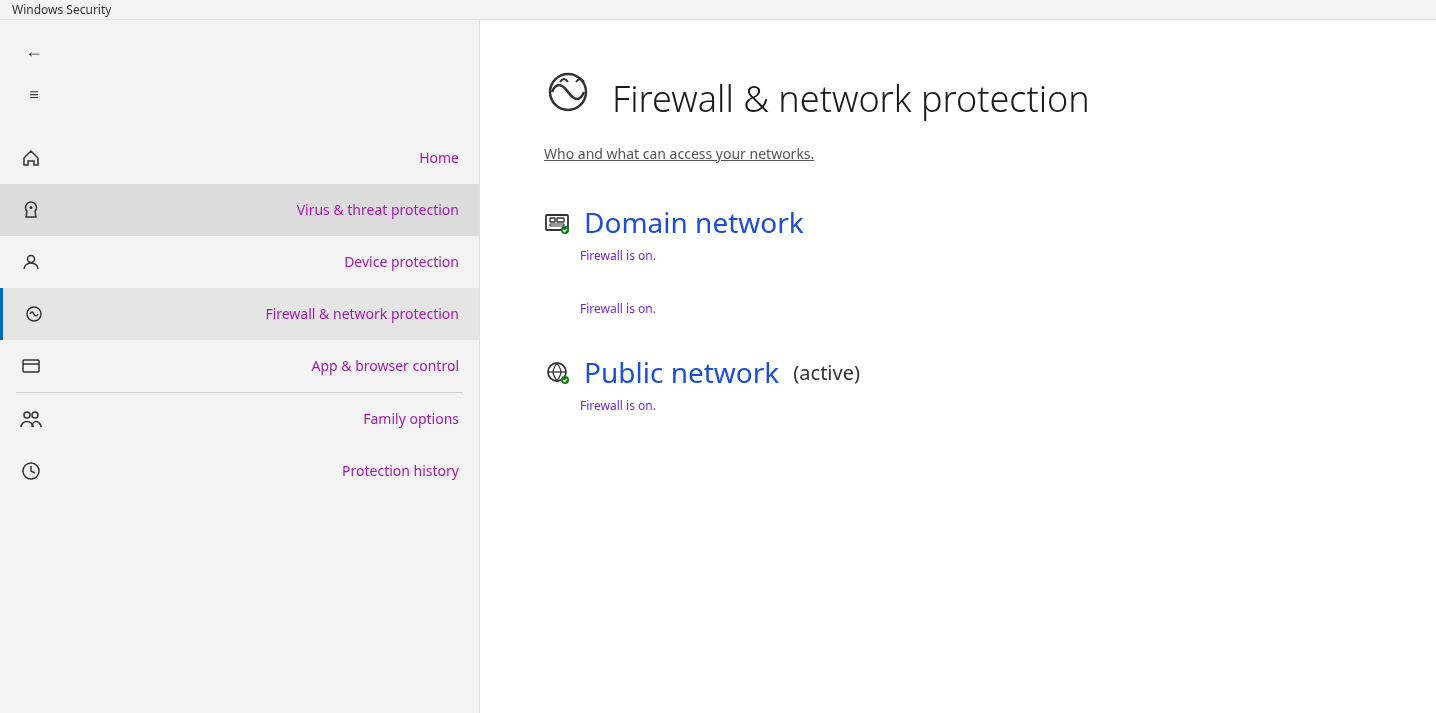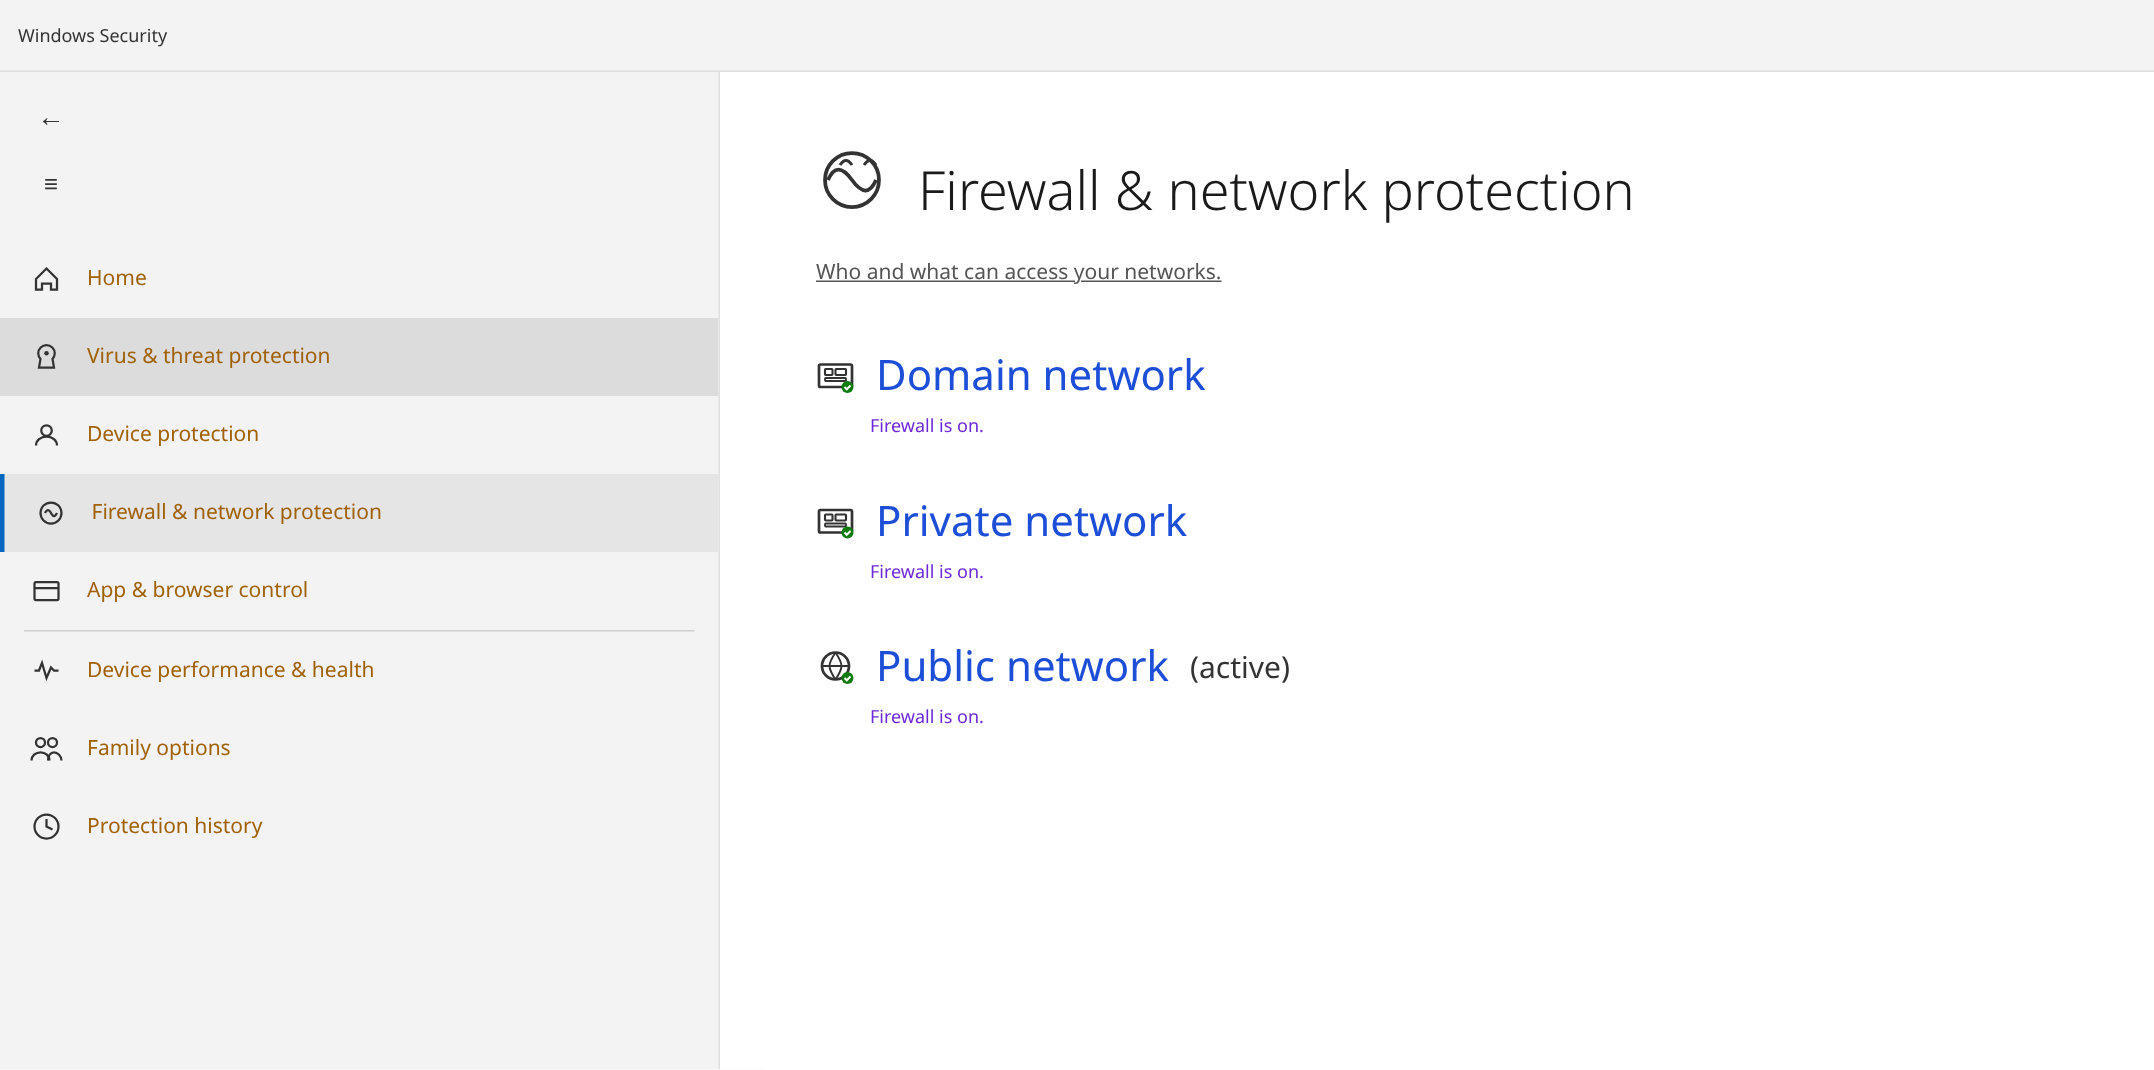--- a/index.html
+++ b/index.html
@@ -11,21 +11,21 @@
       overflow: hidden;
       display: flex;
       flex-direction: column;
     }
     .title-bar {
       background: #f3f3f3;
       padding: 6px 12px;
       font-size: 12px;
       color: #333;
       border-bottom: 1px solid #e0e0e0;
-      height: 48px;
+      height: 20px;
       display: flex;
       align-items: center;
     }
     .app-container {
       display: flex;
       flex: 1;
       overflow: hidden;
     }
     .sidebar {
       width: 480px;
@@ -66,23 +66,24 @@
     .nav-items {
       margin-top: 8px;
     }
     .nav-item {
       display: flex;
       align-items: center;
       padding: 14px 20px;
       cursor: pointer;
       gap: 16px;
       font-size: 14px;
-      color: #a16207;
+      color: #a21caf;
       position: relative;
       min-height: 52px;
+      justify-content: space-between;
     }
     .nav-item.active {
       background: #e5e5e5;
       border-left: 3px solid #0067c0;
     }
     .nav-item.highlighted {
       background: #dcdcdc;
     }
     .nav-icon {
       width: 22px;
@@ -227,28 +228,20 @@
             <rect x="2" y="4" width="16" height="12" rx="1" stroke="#333" stroke-width="1.5"></rect>
             <line x1="2" y1="8" x2="18" y2="8" stroke="#333" stroke-width="1.5"></line>
           </svg>
         </span>
         <span class="nav-label">App &amp; browser control</span>
       </div>
 
       <div class="divider"></div>
 
 
-      <div class="nav-item">
-        <span class="nav-icon">
-          <svg width="20" height="20" viewBox="0 0 20 20" fill="none">
-            <path d="M2 10 L5 10 L7 5 L10 15 L13 8 L15 10 L18 10" stroke="#333" stroke-width="1.5" fill="none"></path>
-          </svg>
-        </span>
-        <span class="nav-label">Device performance &amp; health</span>
-      </div>
 
       <div class="nav-item">
         <span class="nav-icon">
           <svg width="22" height="20" viewBox="0 0 22 20" fill="none">
             <circle cx="7" cy="6" r="3" stroke="#333" stroke-width="1.5"></circle>
             <circle cx="15" cy="6" r="3" stroke="#333" stroke-width="1.5"></circle>
             <path d="M1 18c0-3 2.7-5.5 6-5.5S13 15 13 18" stroke="#333" stroke-width="1.5" fill="none"></path>
             <path d="M12 18c0-3 1.7-5.5 4-5.5S21 15 21 18" stroke="#333" stroke-width="1.5" fill="none"></path>
           </svg>
         </span>
@@ -293,33 +286,20 @@
             <circle cx="21" cy="21" r="4" fill="#107c10"></circle>
             <path d="M19 21 L20.5 22.5 L23 20" stroke="white" stroke-width="1.3" fill="none"></path>
           </svg>
         </span>
         <a class="network-name">Domain network</a>
       </div>
       <p class="network-status">Firewall is on.</p>
     </div>
 
     <div class="network-section">
-      <div class="network-link">
-        <span class="network-icon" style="position:relative;display:inline-flex;align-items:center;">
-          <svg width="26" height="26" viewBox="0 0 26 26" fill="none">
-            <rect x="2" y="6" width="22" height="15" rx="1" stroke="#333" stroke-width="1.8"></rect>
-            <rect x="6" y="9" width="5" height="4" rx="0.5" stroke="#333" stroke-width="1.4"></rect>
-            <rect x="13" y="9" width="7" height="4" rx="0.5" stroke="#333" stroke-width="1.4"></rect>
-            <rect x="6" y="15" width="14" height="2" rx="0.5" stroke="#333" stroke-width="1.2"></rect>
-            <circle cx="21" cy="21" r="4" fill="#107c10"></circle>
-            <path d="M19 21 L20.5 22.5 L23 20" stroke="white" stroke-width="1.3" fill="none"></path>
-          </svg>
-        </span>
-        <a class="network-name">Private network</a>
-      </div>
       <p class="network-status">Firewall is on.</p>
     </div>
 
     <div class="network-section">
       <div class="network-link">
         <span class="network-icon" style="position:relative;display:inline-flex;align-items:center;">
           <svg width="26" height="26" viewBox="0 0 26 26" fill="none">
             <path d="M13 4 A9 9 0 0 1 22 13 A9 9 0 0 1 13 22 A9 9 0 0 1 4 13 A9 9 0 0 1 13 4 Z" stroke="#333" stroke-width="1.8" fill="none"></path>
             <path d="M13 4 Q9 10 9 13 Q9 16 13 22" stroke="#333" stroke-width="1.3" fill="none"></path>
             <path d="M13 4 Q17 10 17 13 Q17 16 13 22" stroke="#333" stroke-width="1.3" fill="none"></path>

